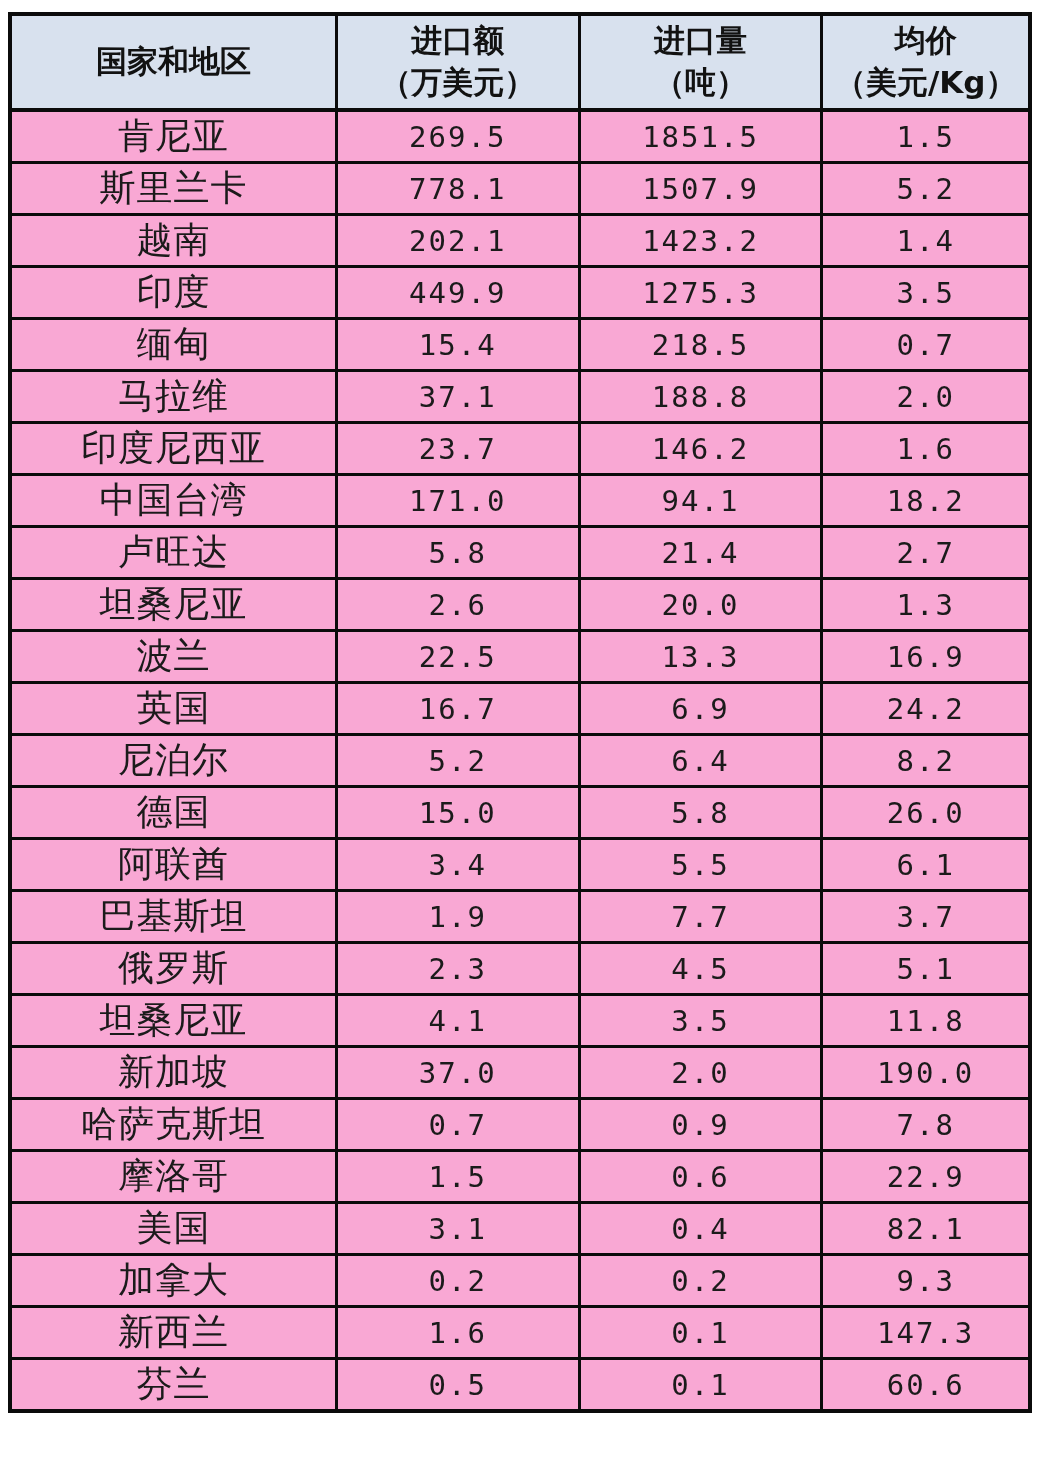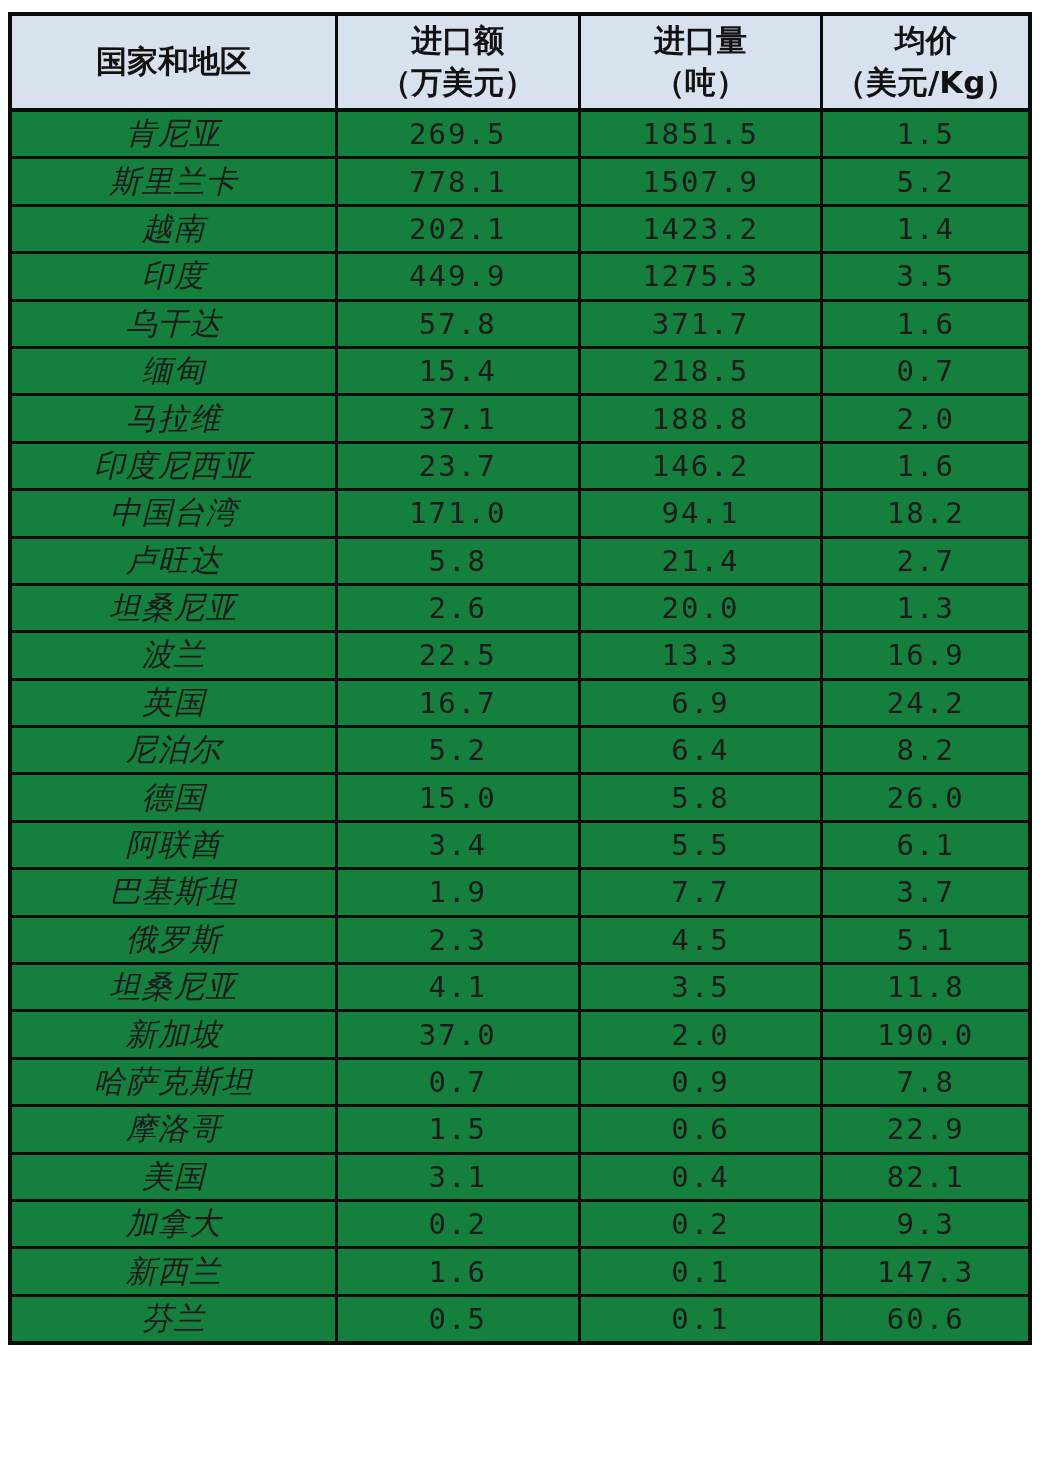--- a/index.html
+++ b/index.html
@@ -16,21 +16,21 @@
     height: 1476px;
     font-family: "DejaVu Sans", "Liberation Sans", sans-serif;
   }
   table.data-table {
     position: absolute;
     left: 8px;
     top: 12px;
     width: 1024px;
     border-collapse: collapse;
     table-layout: fixed;
-    background: #15803d;
+    background: #f9a8d4;
     border: 4px solid #0b0b0b;
   }
   table.data-table th,
   table.data-table td {
     border: 3px solid #0b0b0b;
     text-align: center;
     vertical-align: middle;
     padding: 0;
   }
   table.data-table thead th {
@@ -40,23 +40,22 @@
     font-weight: bold;
     font-size: 31px;
     line-height: 1.35;
     border-bottom: 4px solid #0b0b0b;
   }
   table.data-table tbody td {
     height: 44.4px;
     color: #1b1b1b;
   }
   td.c-name {
-    font-size: 31px;
+    font-size: 36px;
     letter-spacing: 1px;
-    font-style: italic;
   }
   td.c-num {
     font-family: "DejaVu Sans Mono", "Liberation Mono", monospace;
     font-size: 29px;
     letter-spacing: 2px;
   }
   .col-label, .col-unit {
     display: block;
   }
 </style>
@@ -109,26 +108,20 @@
           <td class="c-num">1423.2</td>
           <td class="c-num">1.4</td>
         </tr>
         <tr>
           <td class="c-name">印度</td>
           <td class="c-num">449.9</td>
           <td class="c-num">1275.3</td>
           <td class="c-num">3.5</td>
         </tr>
         <tr>
-          <td class="c-name">乌干达</td>
-          <td class="c-num">57.8</td>
-          <td class="c-num">371.7</td>
-          <td class="c-num">1.6</td>
-        </tr>
-        <tr>
           <td class="c-name">缅甸</td>
           <td class="c-num">15.4</td>
           <td class="c-num">218.5</td>
           <td class="c-num">0.7</td>
         </tr>
         <tr>
           <td class="c-name">马拉维</td>
           <td class="c-num">37.1</td>
           <td class="c-num">188.8</td>
           <td class="c-num">2.0</td>

